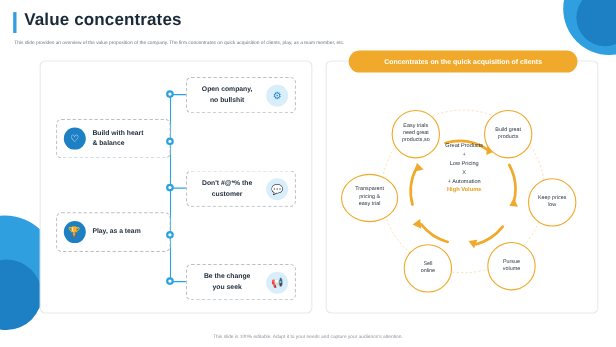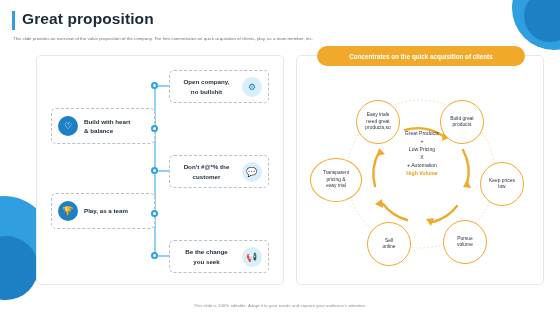--- a/index.html
+++ b/index.html
@@ -124,21 +124,21 @@
 </style>
 </head>
 <body>
 
 <div class="blob-right"></div>
 <div class="blob-right2"></div>
 <div class="blob-left"></div>
 <div class="blob-left2"></div>
 
 <div class="title-rule"></div>
-<div class="title">Great proposition</div>
+<div class="title">Value concentrates</div>
 <div class="subtitle">This slide provides an overview of the value proposition of the company. The firm concentrates on quick acquisition of clients, play, as a team member, etc.</div>
 
 <div class="left-panel">
   <svg class="left-svg" viewBox="0 0 248 230">
     <path d="M118 30 L118 200" stroke="#29a3e0" stroke-width="1" fill="none"></path>
     <path d="M118 30 L132 30" stroke="#29a3e0" stroke-width="1" fill="none"></path>
     <path d="M118 73 L118 73 L118 73" stroke="#29a3e0" stroke-width="1" fill="none"></path>
     <path d="M118 73 L118 73" stroke="#29a3e0" stroke-width="1" fill="none"></path>
     <path d="M118 73 L118 73" stroke="#29a3e0" stroke-width="1" fill="none"></path>
     <path d="M118 73 L118 73" stroke="#29a3e0" stroke-width="1" fill="none"></path>

